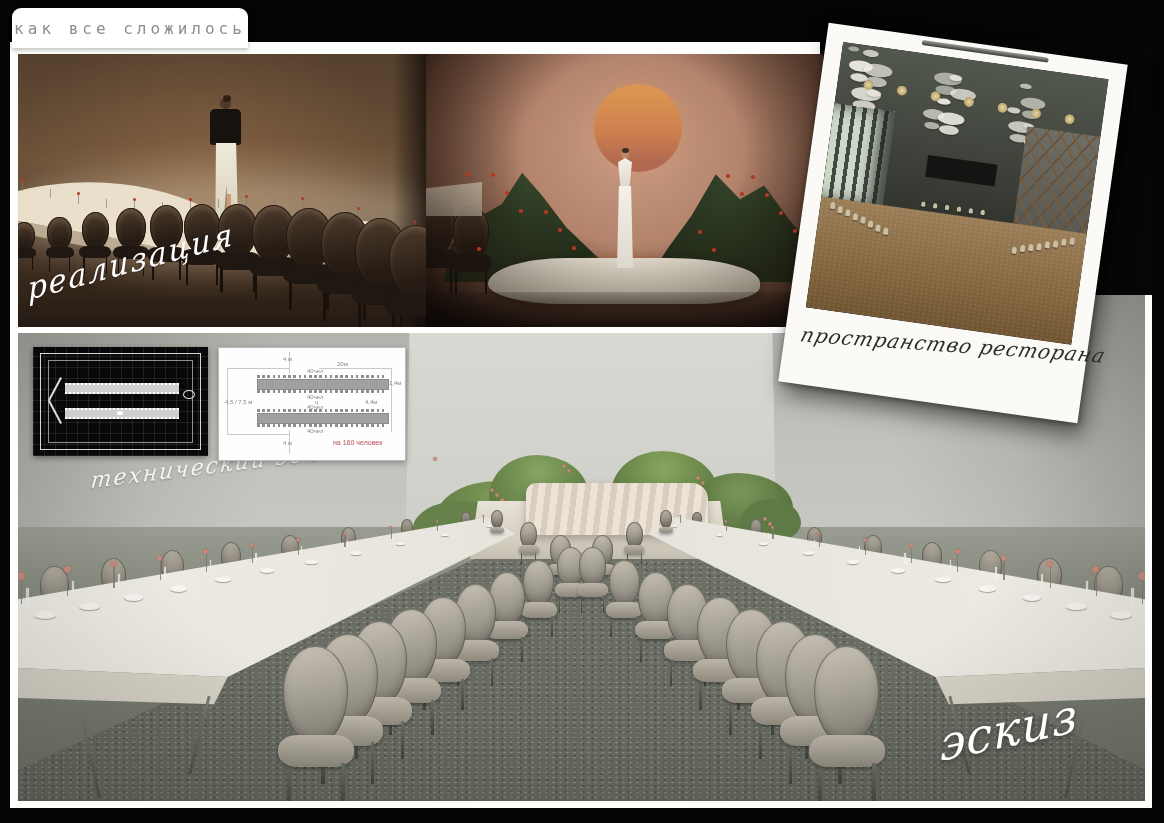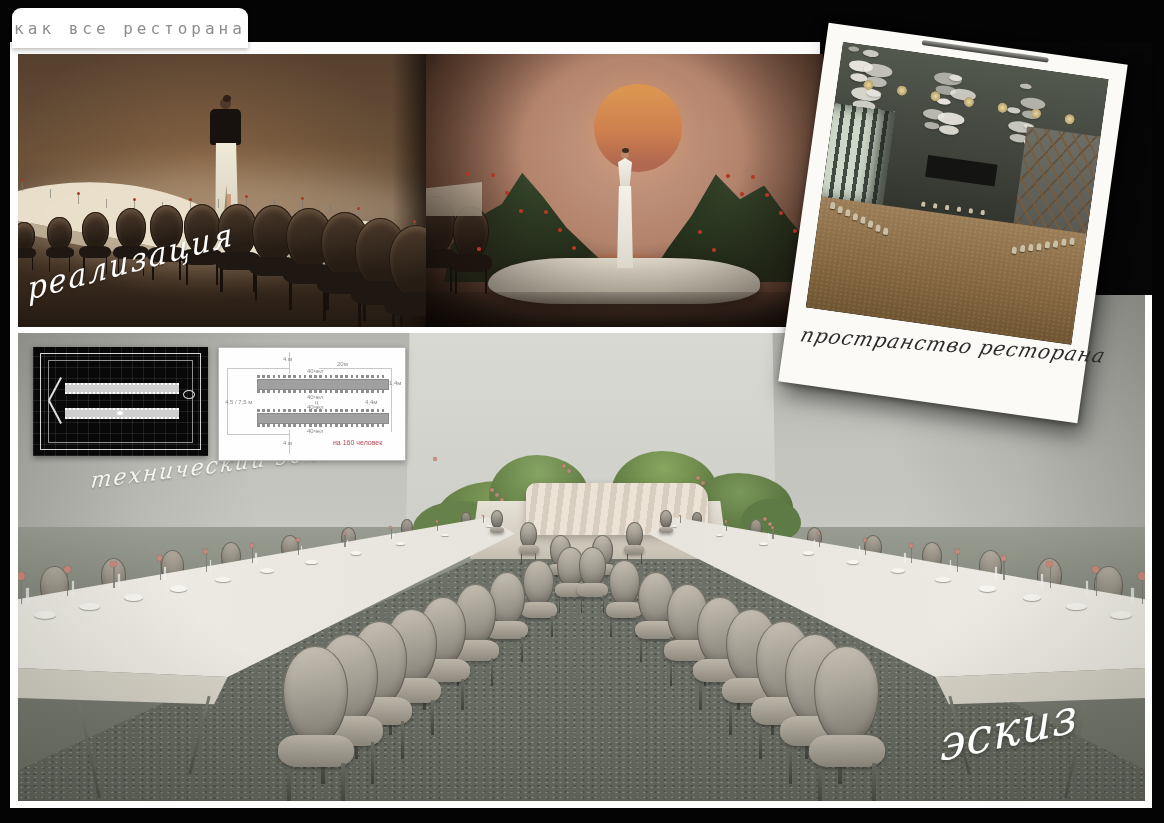--- a/index.html
+++ b/index.html
@@ -592,15 +592,15 @@
       <div class="abs" id="pwin"></div>
       <div class="abs" id="prwall"></div>
       <div class="abs" id="pscreen"></div>
       <div class="abs" id="pfloor"></div>
       <span id="pchairs"><div class="pchair" style="position: absolute; left: 10px; top: 160px; width: 5px; height: 7px;"></div><div class="pchair" style="position: absolute; left: 252px; top: 162px; width: 5px; height: 7px;"></div><div class="pchair" style="position: absolute; left: 18px; top: 162.6px; width: 5px; height: 7px;"></div><div class="pchair" style="position: absolute; left: 244px; top: 164.4px; width: 5px; height: 7px;"></div><div class="pchair" style="position: absolute; left: 26px; top: 165.2px; width: 5px; height: 7px;"></div><div class="pchair" style="position: absolute; left: 236px; top: 166.8px; width: 5px; height: 7px;"></div><div class="pchair" style="position: absolute; left: 34px; top: 167.8px; width: 5px; height: 7px;"></div><div class="pchair" style="position: absolute; left: 228px; top: 169.2px; width: 5px; height: 7px;"></div><div class="pchair" style="position: absolute; left: 42px; top: 170.4px; width: 5px; height: 7px;"></div><div class="pchair" style="position: absolute; left: 220px; top: 171.6px; width: 5px; height: 7px;"></div><div class="pchair" style="position: absolute; left: 50px; top: 173px; width: 5px; height: 7px;"></div><div class="pchair" style="position: absolute; left: 212px; top: 174px; width: 5px; height: 7px;"></div><div class="pchair" style="position: absolute; left: 58px; top: 175.6px; width: 5px; height: 7px;"></div><div class="pchair" style="position: absolute; left: 204px; top: 176.4px; width: 5px; height: 7px;"></div><div class="pchair" style="position: absolute; left: 66px; top: 178.2px; width: 5px; height: 7px;"></div><div class="pchair" style="position: absolute; left: 196px; top: 178.8px; width: 5px; height: 7px;"></div><div class="pchair" style="position: absolute; left: 100px; top: 147px; width: 4px; height: 5px;"></div><div class="pchair" style="position: absolute; left: 112px; top: 147px; width: 4px; height: 5px;"></div><div class="pchair" style="position: absolute; left: 124px; top: 147px; width: 4px; height: 5px;"></div><div class="pchair" style="position: absolute; left: 136px; top: 147px; width: 4px; height: 5px;"></div><div class="pchair" style="position: absolute; left: 148px; top: 147px; width: 4px; height: 5px;"></div><div class="pchair" style="position: absolute; left: 160px; top: 147px; width: 4px; height: 5px;"></div></span>
     </div>
     <div class="script" id="cap-pol">пространство ресторана</div>
   </div>
 
   <div class="abs" id="tab">
-    <span>как все ресторана</span>
+    <span>как все сложилось</span>
   </div>
 </div>
 
 </body></html>

